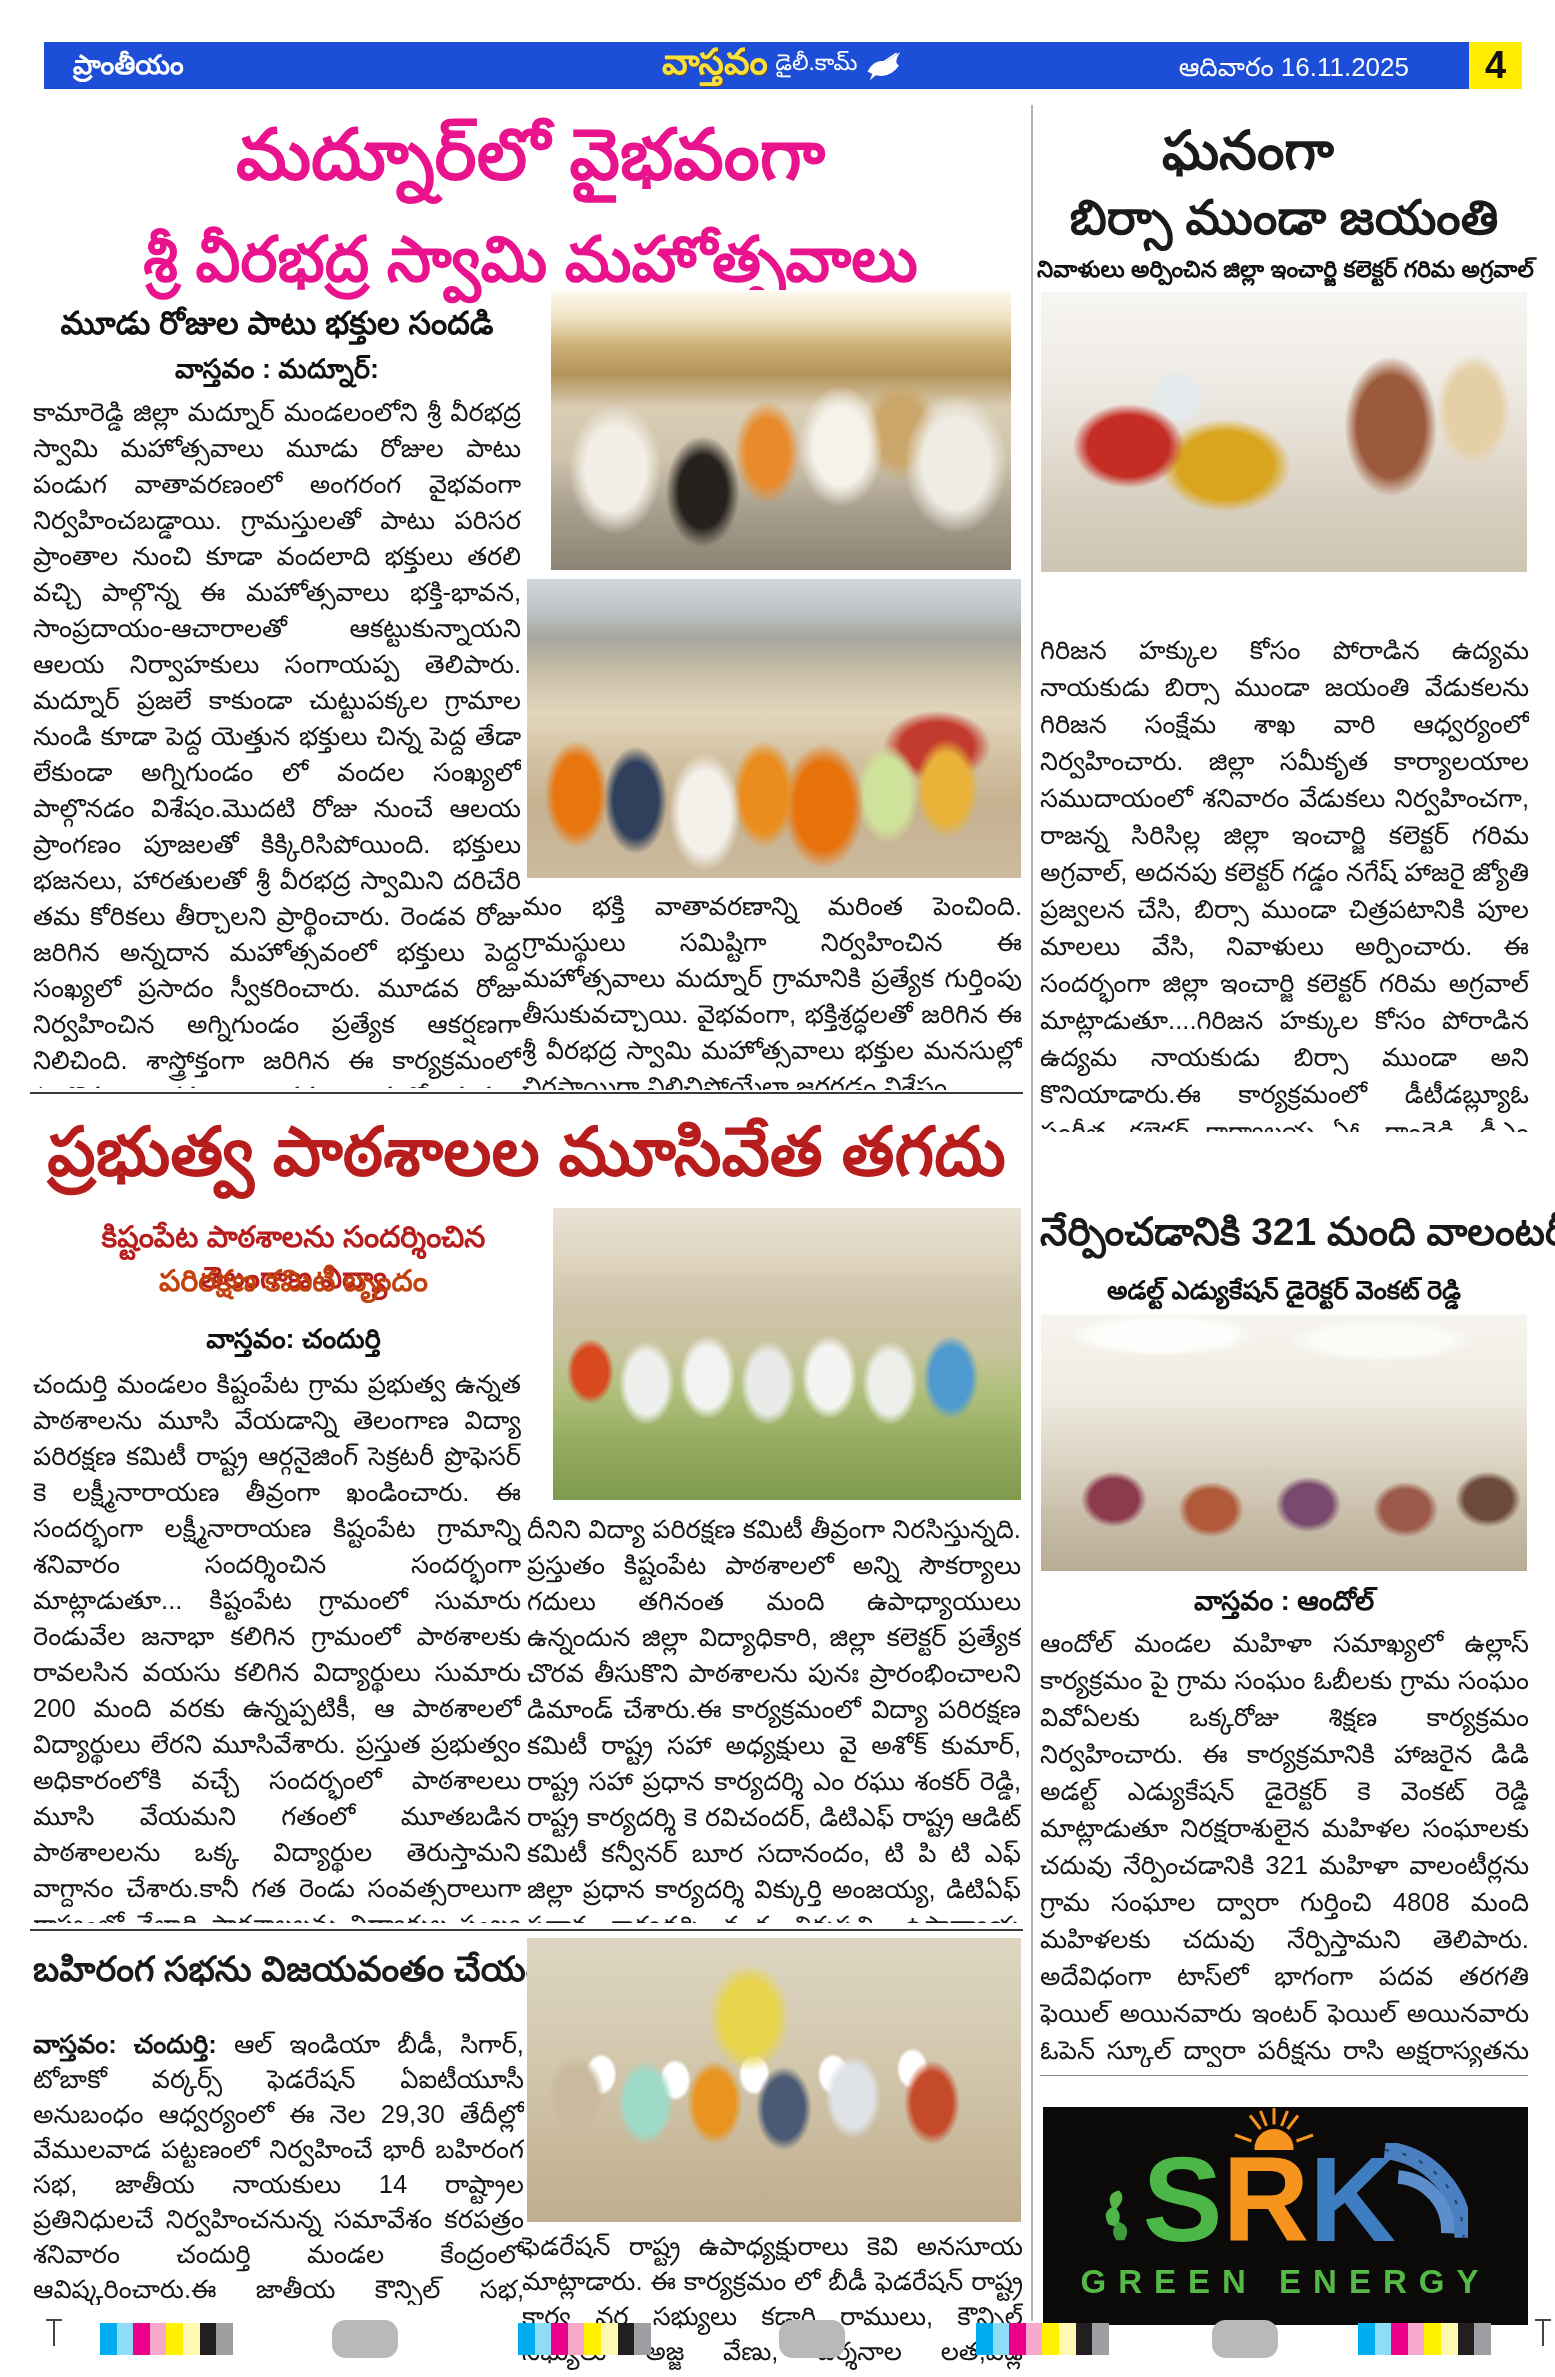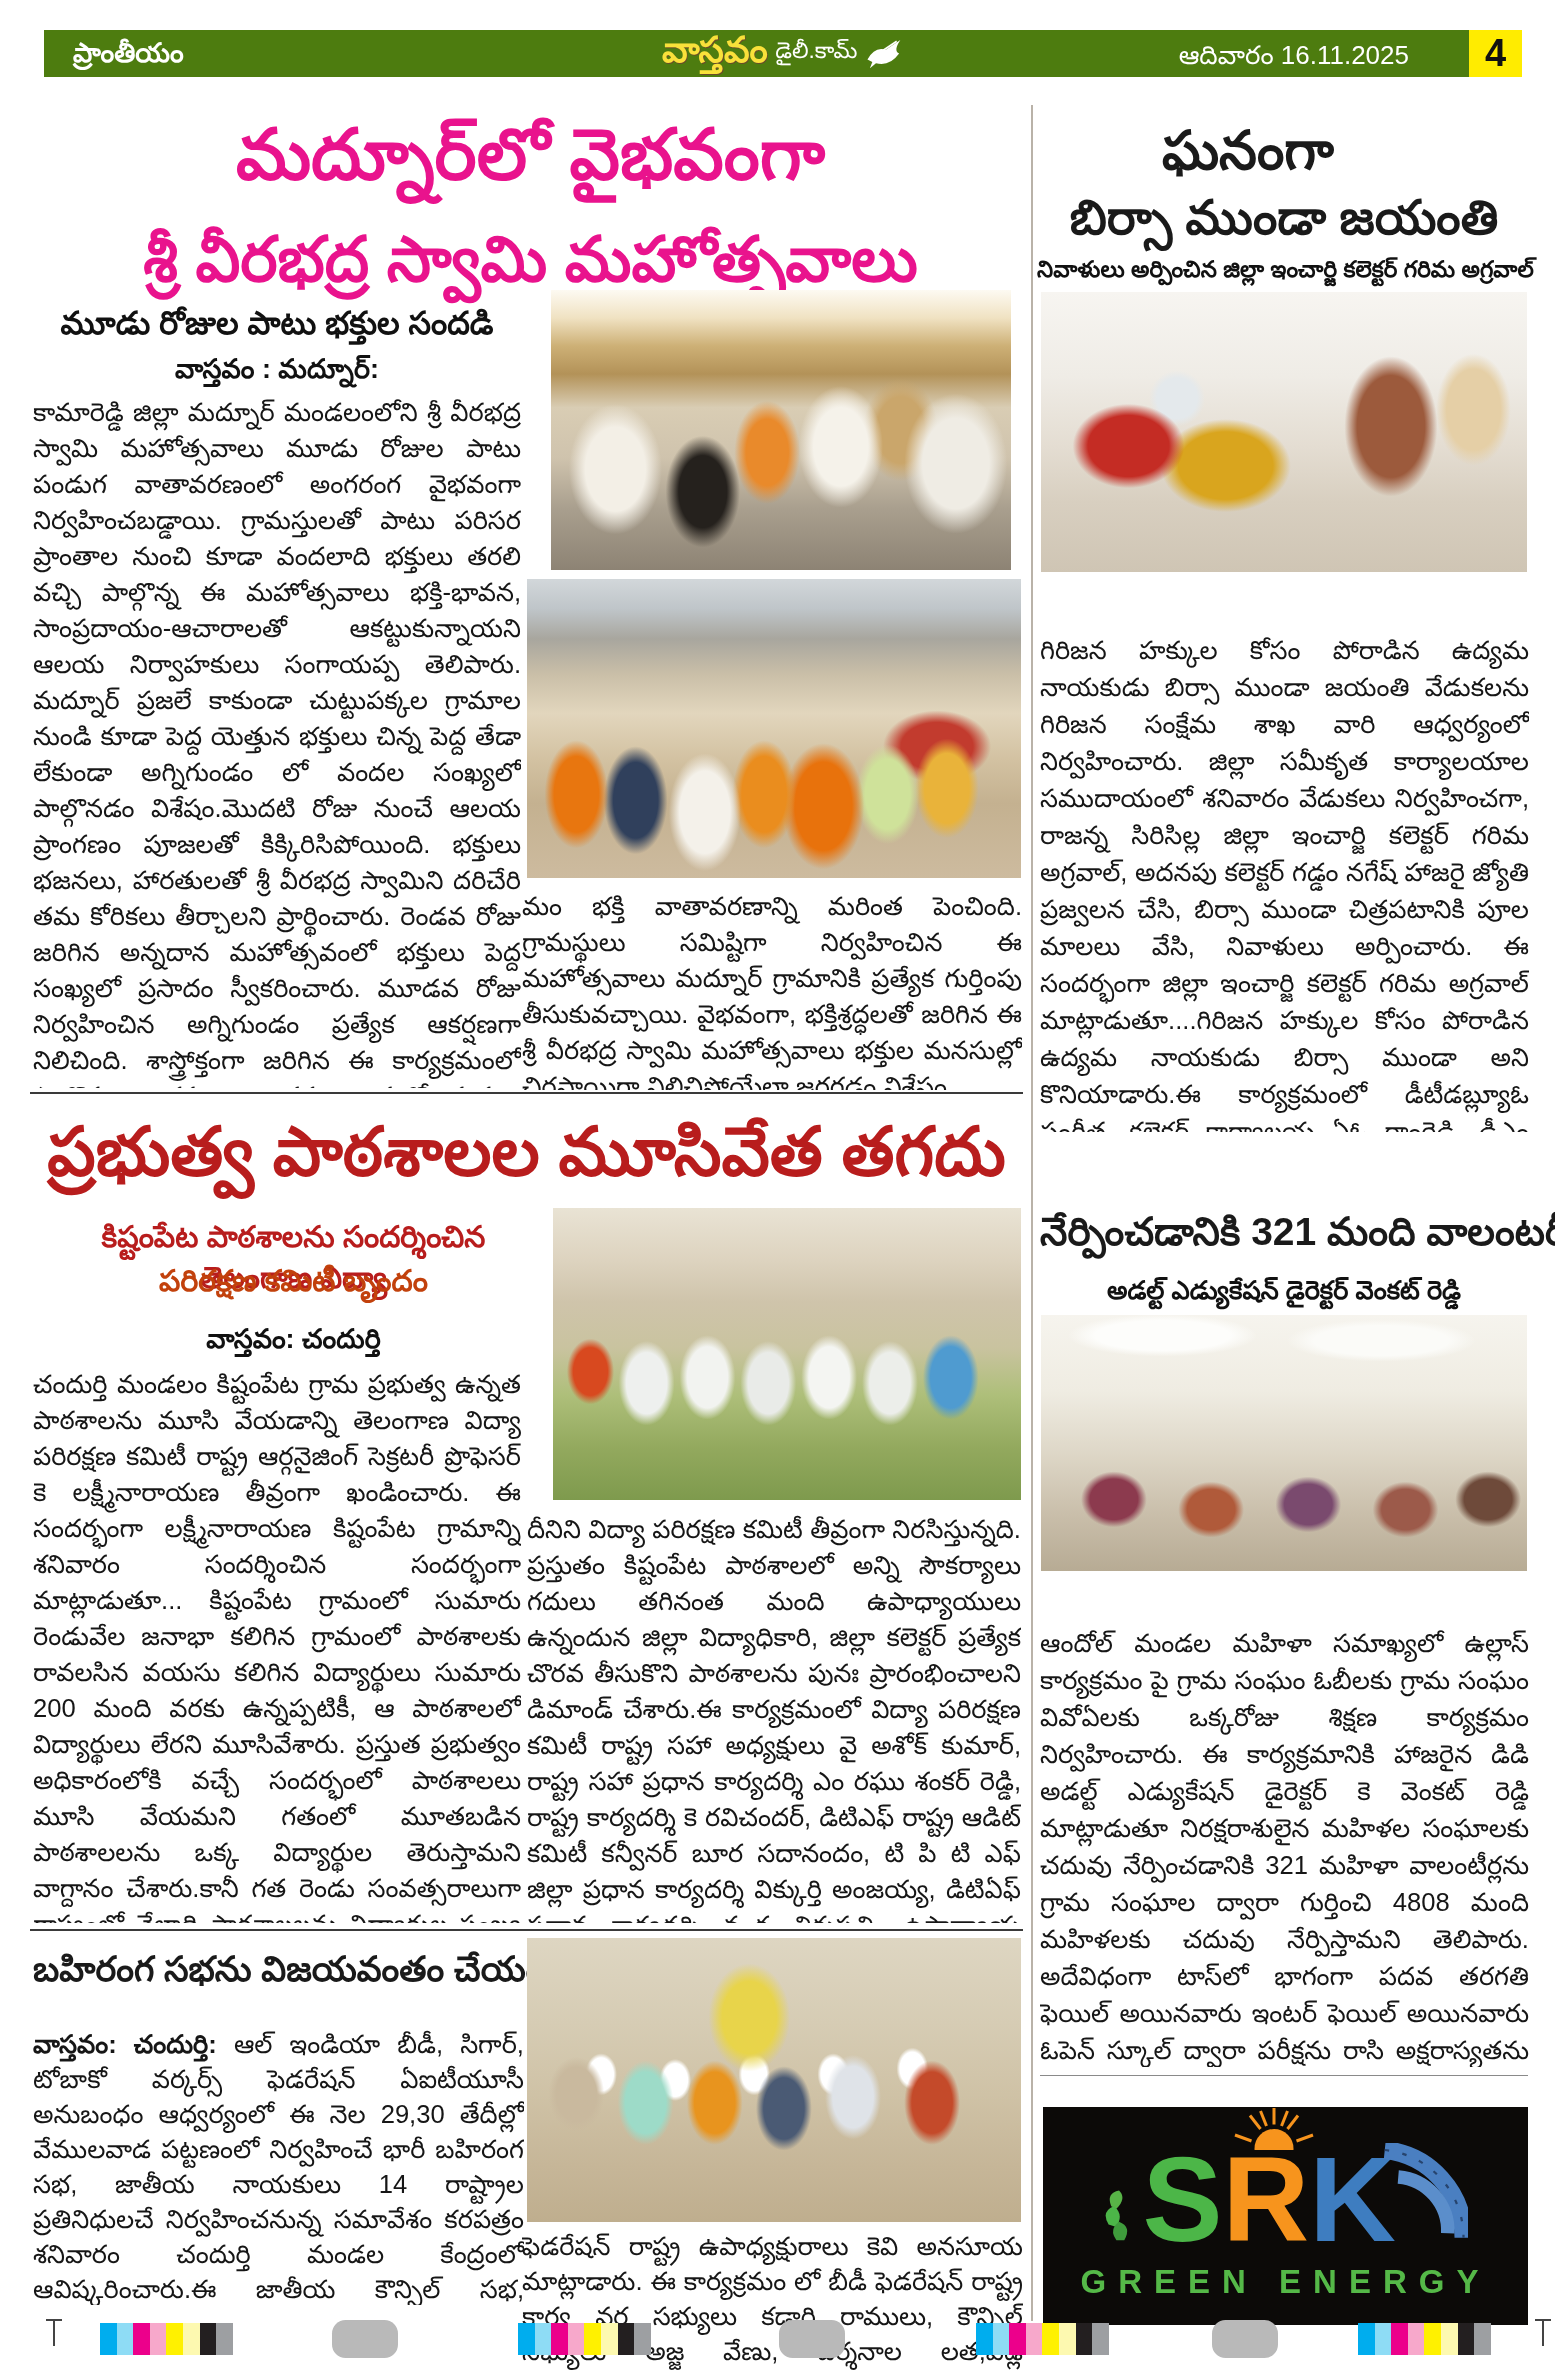--- a/index.html
+++ b/index.html
@@ -1,21 +1,21 @@
 <!DOCTYPE html>
 <html style="font-size:12px"><head>
 <meta charset="utf-8">
 <style>
   html,body{margin:0;padding:0;background:#ffffff;}
   .page{position:relative;width:1555px;height:2377px;background:#fff;overflow:hidden;
         font-family:"Liberation Sans", sans-serif;color:#1a1a1a;}
   .abs{position:absolute;}
 
   
-  .header-bar{left:44px;top:30px;width:1478px;height:47px;background:#4d7c0f;}
+  .header-bar{left:44px;top:42px;width:1478px;height:47px;background:#1d4ed8;}
   .section-label{position:absolute;left:29px;top:8.3px;font-size:27px;font-weight:bold;color:#fff;}
   .masthead{position:absolute;left:50%;top:0;transform:translateX(-50%);height:47px;display:flex;align-items:center;gap:7.5px;}
   .m-main{font-size:36px;font-weight:bold;color:#f9e13a;text-shadow:0.8px 0.8px 0 #6b4a2a;}
   .m-suffix{font-size:22.6px;color:#fff;}
   .m-bird{width:39px;height:33px;}
   .date-label{position:absolute;right:113px;top:9.8px;font-size:26px;color:#fff;}
   .page-num{position:absolute;right:0;top:0;width:53px;height:47px;background:#ffec00;color:#111;
             font-size:38px;font-weight:bold;display:flex;align-items:center;justify-content:center;}
 
   
@@ -185,20 +185,21 @@
   <div class="abs subhead s-sub2" style="color:#c2410c;">పరిరక్షణ కమిటీ బృందం</div>
   <div class="abs byline s-by">వాస్తవం: చందుర్తి</div>
   <div class="photo photo-4"></div>
   <div class="abs bodytext s-b1">చందుర్తి మండలం కిష్టంపేట గ్రామ ప్రభుత్వ ఉన్నత పాఠశాలను మూసి వేయడాన్ని తెలంగాణ విద్యా పరిరక్షణ కమిటీ రాష్ట్ర ఆర్గనైజింగ్ సెక్రటరీ ప్రొఫెసర్ కె లక్ష్మీనారాయణ తీవ్రంగా ఖండించారు. ఈ సందర్భంగా లక్ష్మీనారాయణ కిష్టంపేట గ్రామాన్ని శనివారం సందర్శించిన సందర్భంగా మాట్లాడుతూ... కిష్టంపేట గ్రామంలో సుమారు రెండువేల జనాభా కలిగిన గ్రామంలో పాఠశాలకు రావలసిన వయసు కలిగిన విద్యార్థులు సుమారు 200 మంది వరకు ఉన్నప్పటికీ, ఆ పాఠశాలలో విద్యార్థులు లేరని మూసివేశారు. ప్రస్తుత ప్రభుత్వం అధికారంలోకి వచ్చే సందర్భంలో పాఠశాలలు మూసి వేయమని గతంలో మూతబడిన పాఠశాలలను ఒక్క విద్యార్థుల తెరుస్తామని వాగ్దానం చేశారు.కానీ గత రెండు సంవత్సరాలుగా రాష్ట్రంలో వేలాది పాఠశాలలను విద్యార్థుల సంఖ్య తగ్గిందని, అలాగే విద్యార్థులు రావడంలేదనే కారణంగా అనేక పాఠశాలల్ని మూసివేశారు.</div>
   <div class="abs bodytext s-b2">దీనిని విద్యా పరిరక్షణ కమిటీ తీవ్రంగా నిరసిస్తున్నది. ప్రస్తుతం కిష్టంపేట పాఠశాలలో అన్ని సౌకర్యాలు గదులు తగినంత మంది ఉపాధ్యాయులు ఉన్నందున జిల్లా విద్యాధికారి, జిల్లా కలెక్టర్ ప్రత్యేక చొరవ తీసుకొని పాఠశాలను పునః ప్రారంభించాలని డిమాండ్ చేశారు.ఈ కార్యక్రమంలో విద్యా పరిరక్షణ కమిటీ రాష్ట్ర సహా అధ్యక్షులు వై అశోక్ కుమార్, రాష్ట్ర సహా ప్రధాన కార్యదర్శి ఎం రఘు శంకర్ రెడ్డి, రాష్ట్ర కార్యదర్శి కె రవిచందర్, డిటిఎఫ్ రాష్ట్ర ఆడిట్ కమిటీ కన్వీనర్ బూర సదానందం, టి పి టి ఎఫ్ జిల్లా ప్రధాన కార్యదర్శి విక్కుర్తి అంజయ్య, డిటిఏఫ్ ప్రధాన కార్యదర్శి వంగ తిరుపతి, ఉపాధ్యాయ ఐకాస జిల్లా కో-కన్వీనర్ విక్కుర్తి లక్ష్మీనారాయణ, కిష్టంపేట మాజీ సర్పంచ్ కొమ్ము రమేష్, తదితరులు పాల్గొన్నారు.</div>
   <div class="abs hrule hr2"></div>
 
   <div class="abs r2-h2">నేర్పించడానికి 321 మంది వాలంటరీలు</div>
   <div class="abs subhead r2-sub">అడల్ట్ ఎడ్యుకేషన్ డైరెక్టర్ వెంకట్ రెడ్డి</div>
   <div class="photo photo-5"></div>
+  <div class="abs byline r2-by">వాస్తవం : ఆందోల్</div>
   <div class="abs bodytext r2-body">ఆందోల్ మండల మహిళా సమాఖ్యలో ఉల్లాస్ కార్యక్రమం పై గ్రామ సంఘం ఓబీలకు గ్రామ సంఘం వివోఏలకు ఒక్కరోజు శిక్షణ కార్యక్రమం నిర్వహించారు. ఈ కార్యక్రమానికి హాజరైన డిడి అడల్ట్ ఎడ్యుకేషన్ డైరెక్టర్ కె వెంకట్ రెడ్డి మాట్లాడుతూ నిరక్షరాశులైన మహిళల సంఘాలకు చదువు నేర్పించడానికి 321 మహిళా వాలంటీర్లను గ్రామ సంఘాల ద్వారా గుర్తించి 4808 మంది మహిళలకు చదువు నేర్పిస్తామని తెలిపారు. అదేవిధంగా టాస్‌లో భాగంగా పదవ తరగతి ఫెయిల్ అయినవారు ఇంటర్ ఫెయిల్ అయినవారు ఓపెన్ స్కూల్ ద్వారా పరీక్షను రాసి అక్షరాస్యతను పెంపొందించుకోవాలన్నారు. ఈ కార్యక్రమంలో జిల్లా గ్రామీణ అభివృద్ధి సంస్థ ఏ పి ఎం వెంకట్ , జోగిపేట ఏ పిఎం దేవేందర్ , శిక్షణ ఇచ్చే శిక్షకులు సునీత , జహీదా మహిళలు తదితరులు పాల్గొన్నారు.</div>
   <div class="abs hr3"></div>
 
   <div class="abs rally-h">బహిరంగ సభను విజయవంతం చేయండి</div>
   <div class="abs bodytext rally-b">
     <b>వాస్తవం: చందుర్తి:</b>
     <span>ఆల్ ఇండియా బీడీ, సిగార్, టోబాకో వర్కర్స్ ఫెడరేషన్ ఏఐటీయూసీ  అనుబంధం ఆధ్వర్యంలో ఈ నెల 29,30 తేదీల్లో వేములవాడ పట్టణంలో  నిర్వహించే భారీ బహిరంగ సభ, జాతీయ నాయకులు 14 రాష్ట్రాల ప్రతినిధులచే నిర్వహించనున్న సమావేశం  కరపత్రం శనివారం చందుర్తి మండల కేంద్రంలో ఆవిష్కరించారు.ఈ జాతీయ కౌన్సిల్ సభ, సమావేశంకు మొట్టమొదటి సారి తెలంగాణ అతిథ్యం ఇవ్వడం, అది వేములవాడలో నిర్వహిం చడం జరుగుతుందని ప్రకటించారు.ఈ సందర్భంగా బీడీ వర్కర్స్</span>
   </div>
   <div class="photo photo-6"></div>
   <div class="abs bodytext rally-cap">ఫెడరేషన్ రాష్ట్ర ఉపాధ్యక్షురాలు కెవి అనసూయ మాట్లాడారు. ఈ కార్యక్రమం లో బీడీ ఫెడరేషన్ రాష్ట్ర కార్య వర్గ సభ్యులు కడారి రాములు, కౌన్సిల్ సభ్యులు అజ్జ వేణు, దర్శనాల లత,ఎడ్ల విజయ,అక్కునూరి శరవ్య పాల్గొన్నారు.</div>

